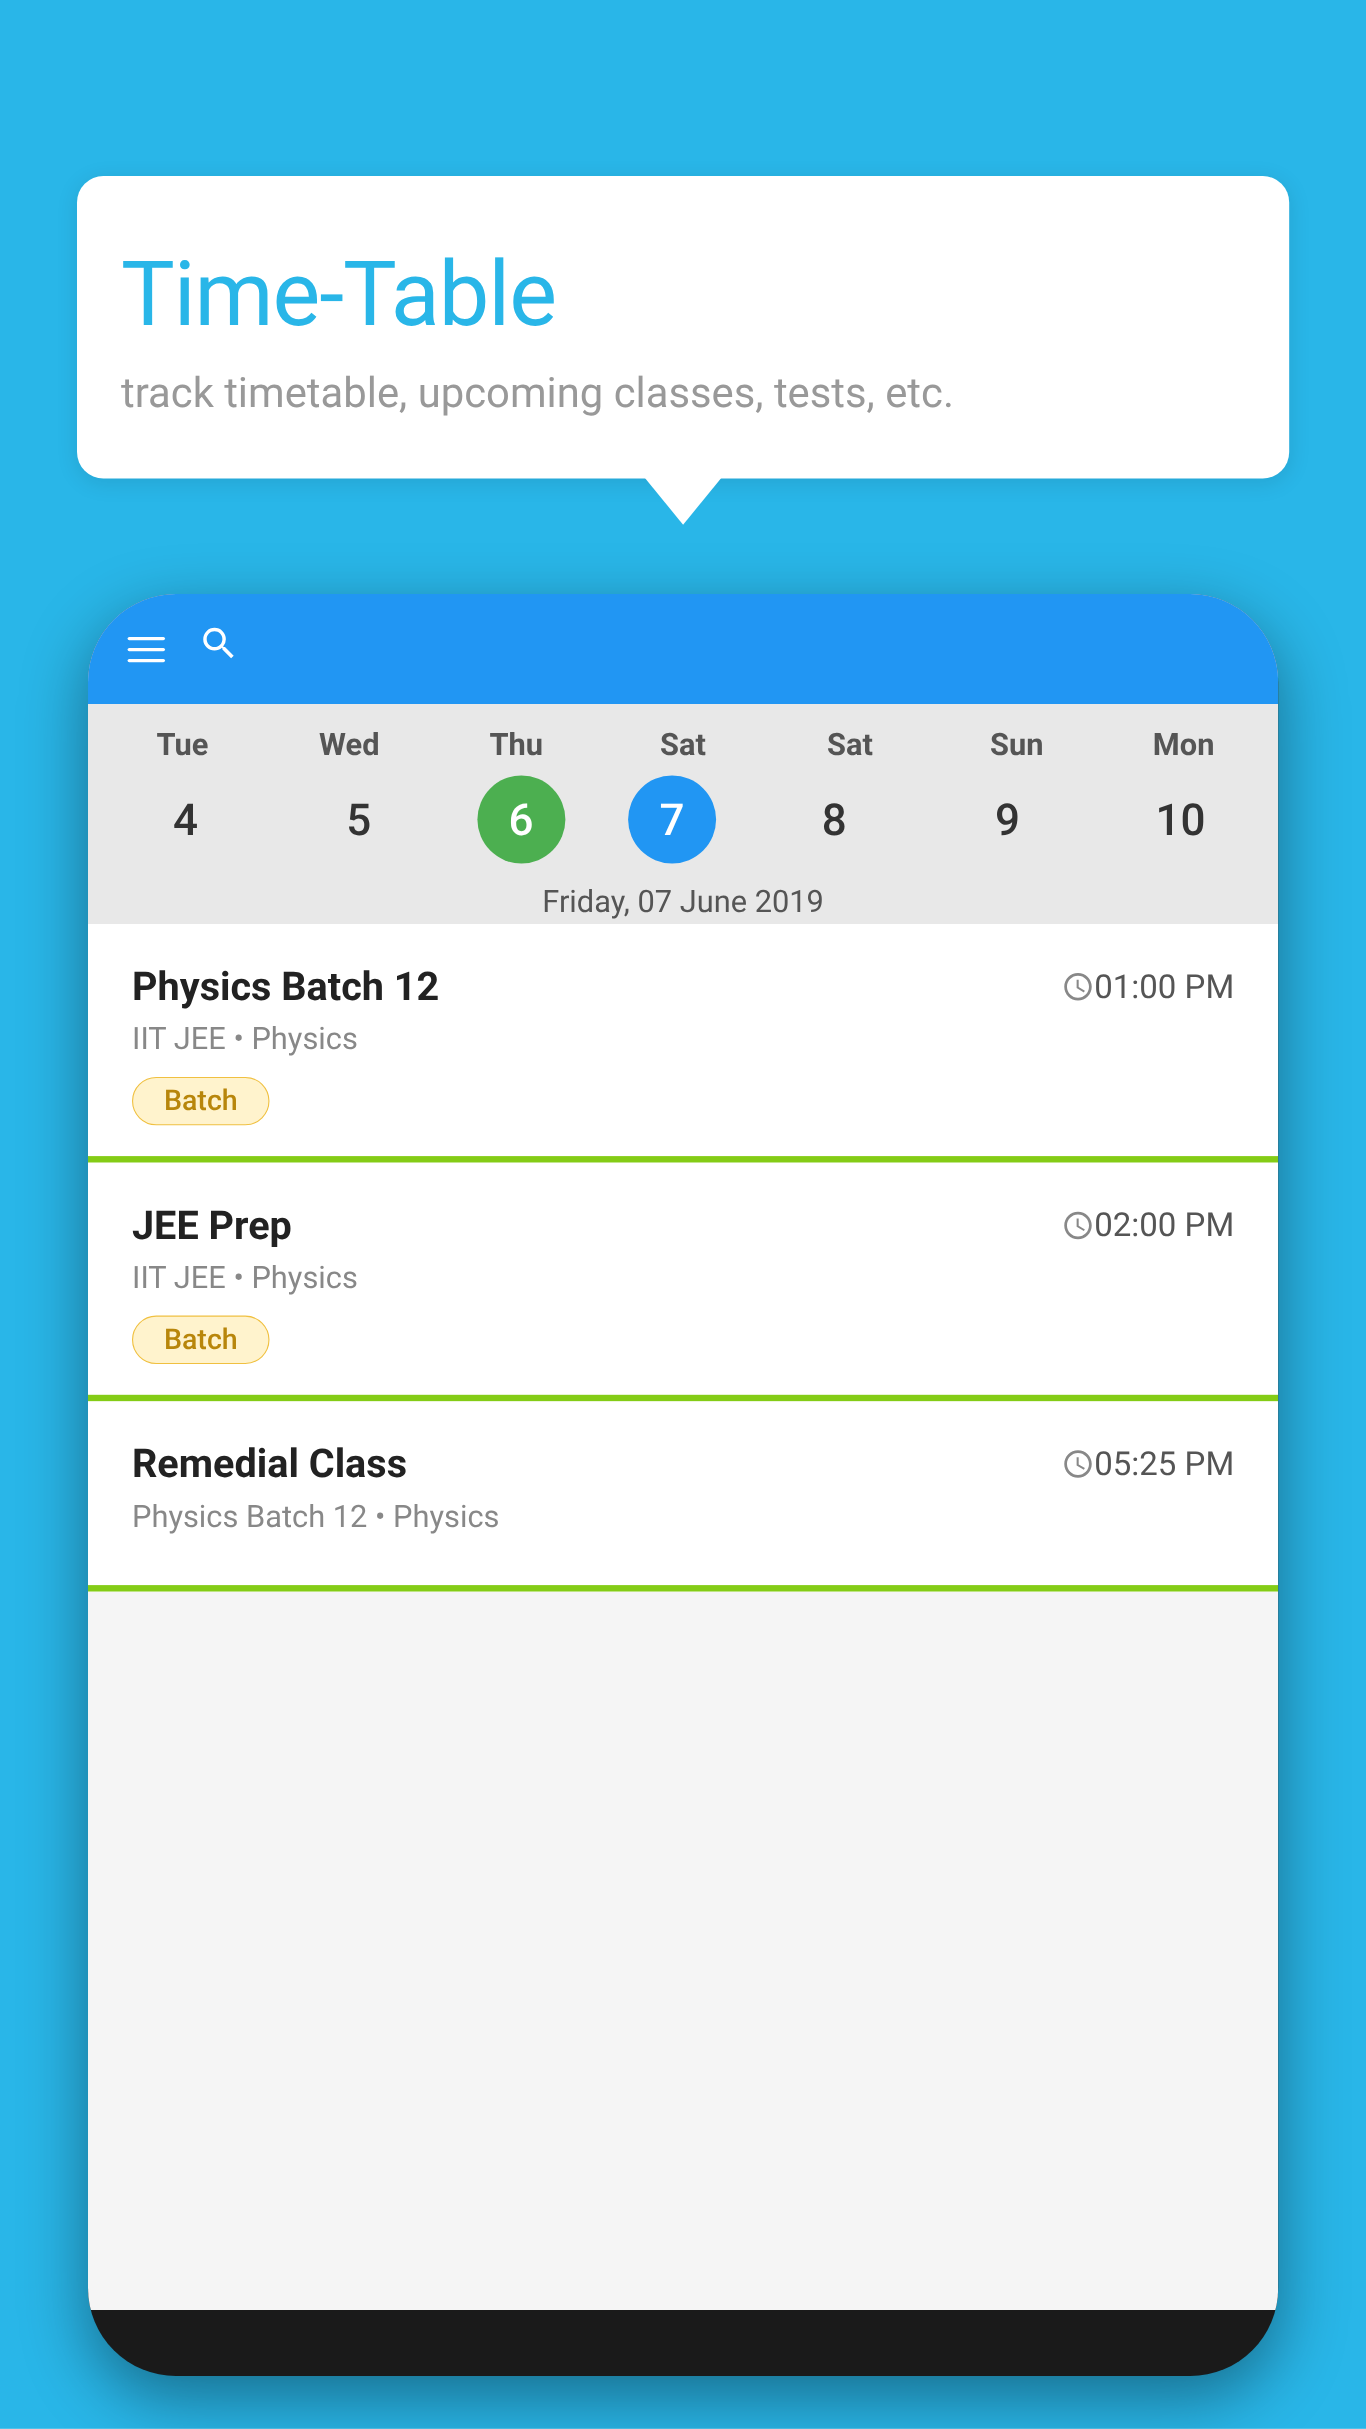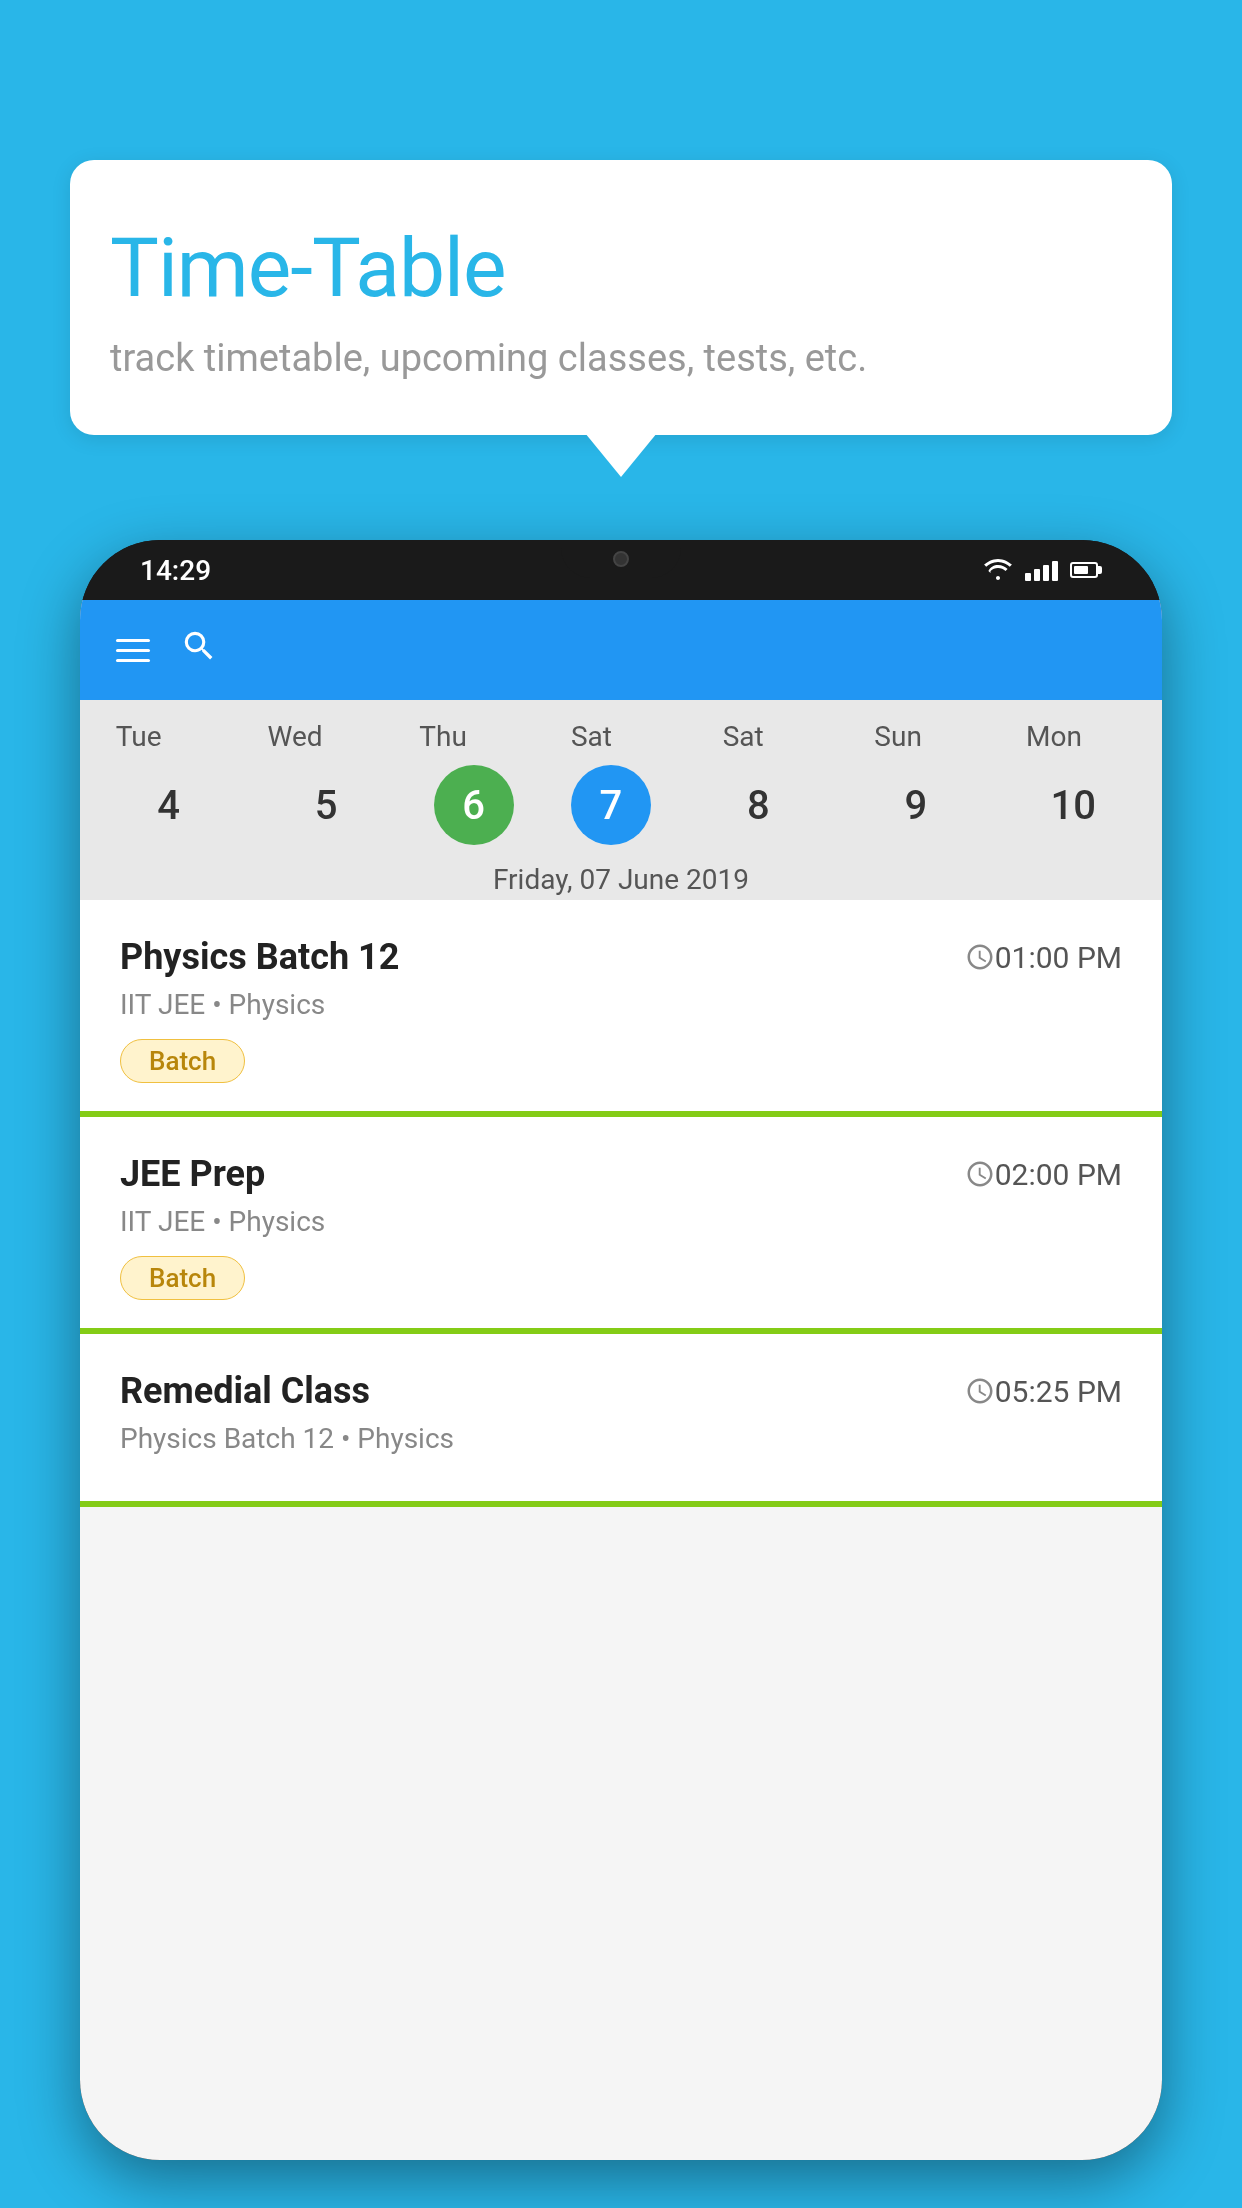--- a/index.html
+++ b/index.html
@@ -176,22 +176,22 @@
       display: flex;
       justify-content: space-around;
       padding: 0 10px;
       margin-bottom: 12px;
     }
 
     .day-header {
       font-size: 28px;
       color: #555;
       width: 100px;
-      text-align: left;
-      font-weight: 400;
+      text-align: center;
+      font-weight: 700;
     }
 
     .day-numbers {
       display: flex;
       justify-content: space-around;
       padding: 0 10px;
       margin-bottom: 18px;
     }
 
     .day-number {
@@ -327,46 +327,20 @@
 
 <div class="speech-bubble-container">
   <div class="speech-bubble">
     <div class="bubble-title">Time-Table</div>
     <div class="bubble-subtitle">track timetable, upcoming classes, tests, etc.</div>
   </div>
 </div>
 
 <div class="phone-frame">
 
-  <div class="phone-top-bar">
-    <span class="status-time">14:29</span>
-    <div class="phone-notch">
-      <div class="camera-dot"></div>
-    </div>
-    <div class="status-icons">
-
-      <svg width="30" height="24" viewBox="0 0 30 24" fill="white">
-        <path d="M15 18c-1.1 0-2 .9-2 2s.9 2 2 2 2-.9 2-2-.9-2-2-2zm-7.5-5c1.9-1.9 4.6-3 7.5-3s5.6 1.1 7.5 3l2.1-2.1C22.5 8.8 18.9 7 15 7S7.5 8.8 5.4 12.9l2.1 2.1zm-4.3-4.3C5.8 6.2 10.1 4 15 4s9.2 2.2 11.8 4.7l2.1-2.1C25.9 4.1 20.8 1 15 1S4.1 4.1 1.1 6.6l2.1 2.1z"></path>
-      </svg>
-
-      <div class="signal-bars">
-        <div class="signal-bar" style="height:8px;"></div>
-        <div class="signal-bar" style="height:12px;"></div>
-        <div class="signal-bar" style="height:16px;"></div>
-        <div class="signal-bar" style="height:20px;"></div>
-      </div>
-
-      <div class="battery-icon">
-        <div class="battery-body">
-          <div class="battery-fill"></div>
-        </div>
-        <div class="battery-tip"></div>
-      </div>
-    </div>
-  </div>
 
   <div class="phone-screen">
 
     <div class="app-header">
       <div class="hamburger-icon">
         <span></span>
         <span></span>
         <span></span>
       </div>
       <div class="search-icon-btn">

